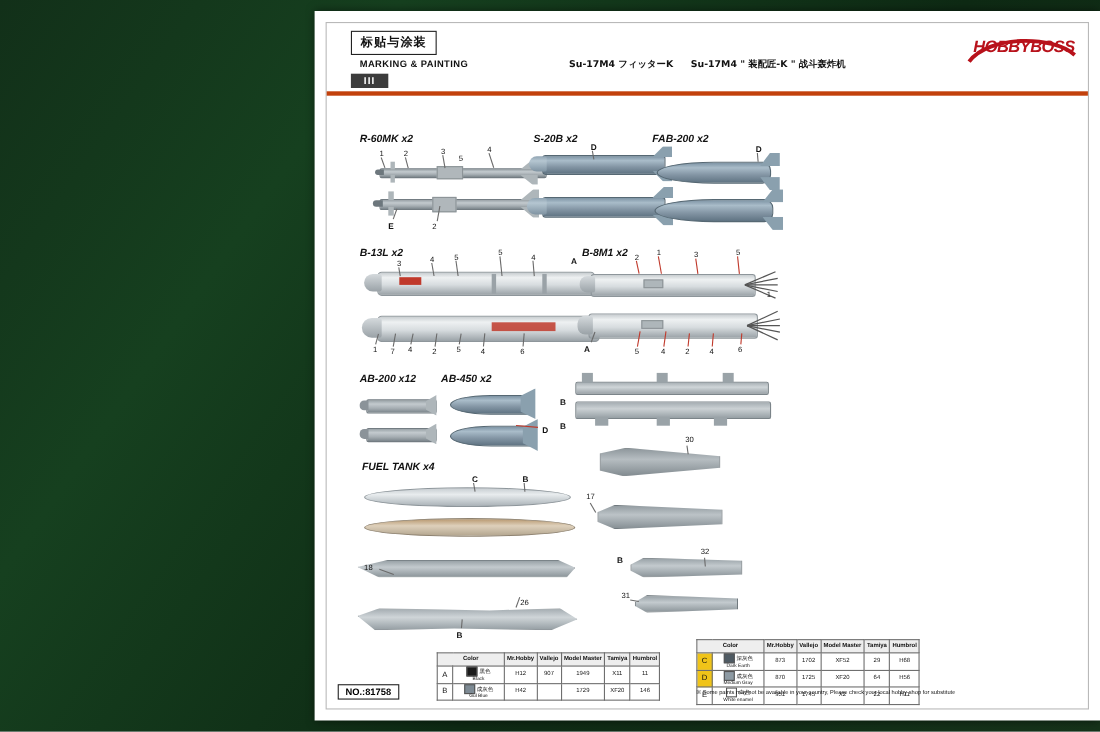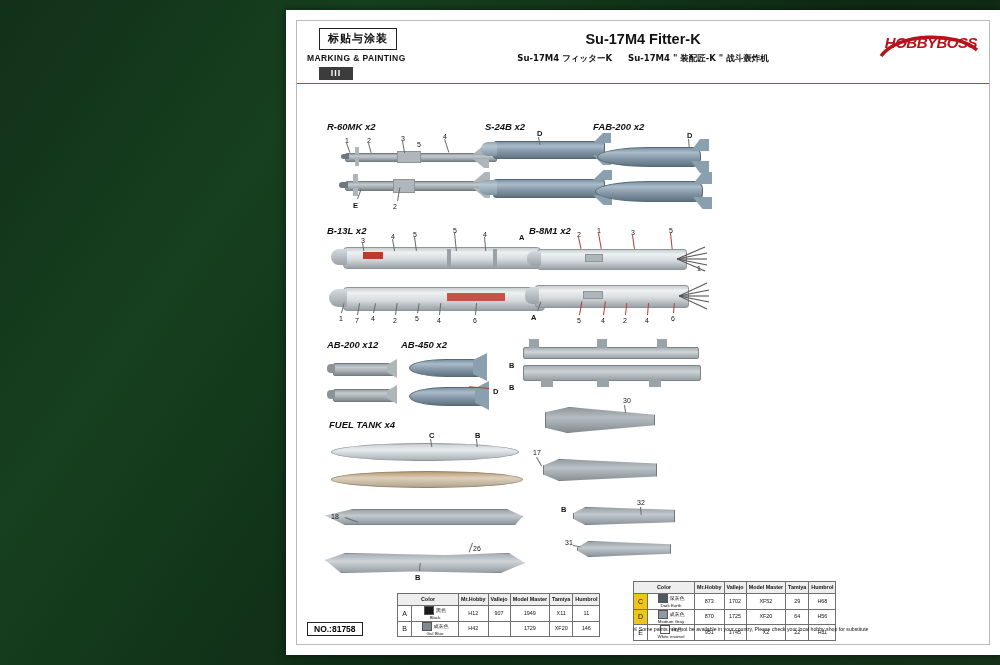--- a/index.html
+++ b/index.html
@@ -25,32 +25,32 @@
   }
   .sheet-inner{
     position:absolute;
     left:10px;top:10px;right:10px;bottom:10px;
     border:1px solid #b9b9b9;
     background:#fff;
   }
   
   .header{
     position:absolute;left:0;top:0;width:100%;height:62px;
-    border-bottom:1px solid #c2410c;
+    border-bottom:4px solid #c2410c;
   }
   .hdr-cn{
     position:absolute;left:22px;top:7px;
     border:1px solid #222;
     padding:2px 8px 3px 8px;
     font-size:11px;font-weight:bold;color:#111;
     letter-spacing:1px;
     font-family:"DejaVu Sans", sans-serif;
   }
   .hdr-mp{
-    position:absolute;left:10px;top:32px;
+    position:absolute;left:30px;top:32px;
     font-size:8.5px;font-weight:bold;color:#111;letter-spacing:.4px;
   }
   .hdr-step{
     position:absolute;left:22px;top:46px;
     width:34px;height:13px;background:#3c3c3c;color:#fff;
     font-size:9px;font-weight:bold;text-align:center;line-height:13px;
     letter-spacing:1px;
   }
   .hdr-title{
     position:absolute;left:0;top:10px;width:100%;
@@ -155,21 +155,20 @@
 
 <div class="bg-frame"></div>
 
 <div class="sheet">
   <div class="sheet-inner">
 
     <div class="header">
       <div class="hdr-cn">标贴与涂装</div>
       <div class="hdr-mp">MARKING &amp; PAINTING</div>
       <div class="hdr-step">III</div>
-      <div class="hdr-title">Su-17M4 Fitter-K</div>
       <div class="hdr-sub">
         <span>Su-17M4 フィッターK</span><span class="gap"></span><span>Su-17M4 " 装配匠-K " 战斗轰炸机</span>
       </div>
       <svg class="logo-arc" viewBox="0 0 100 30">
         <path d="M2 26 C 20 2, 78 2, 98 20" stroke="#b8121b" stroke-width="3.5" fill="none"></path>
       </svg>
       <div class="logo-text">HOBBYBOSS</div>
     </div>
 
     <div class="lbl" style="left:30px;top:100px;">R-60MK x2</div>
@@ -197,21 +196,21 @@
     <div class="num" style="left:120px;top:120px;">5</div>
     <div class="numb" style="left:56px;top:180px;">E</div>
     <div class="num" style="left:96px;top:182px;">2</div>
     <div class="lead" style="left:50px;top:122px;width:10px;transform:rotate(70deg);"></div>
     <div class="lead" style="left:72px;top:122px;width:10px;transform:rotate(75deg);"></div>
     <div class="lead" style="left:106px;top:120px;width:12px;transform:rotate(80deg);"></div>
     <div class="lead" style="left:148px;top:118px;width:14px;transform:rotate(72deg);"></div>
     <div class="lead" style="left:60px;top:178px;width:10px;transform:rotate(-70deg);"></div>
     <div class="lead" style="left:100px;top:180px;width:14px;transform:rotate(-80deg);"></div>
 
-    <div class="lbl" style="left:188px;top:100px;">S-24B x2</div>
+    <div class="lbl" style="left:188px;top:100px;">S-20B x2</div>
     <div class="part body-blue" style="left:196px;top:120px;width:110px;height:16px;border-radius:3px;"></div>
     <div class="part nose-blue" style="left:184px;top:121px;width:16px;height:14px;border-radius:8px 2px 2px 8px;"></div>
     <div class="part fin" style="left:296px;top:112px;width:18px;height:10px;clip-path:polygon(0 100%,55% 0,100% 0,100% 100%);"></div>
     <div class="part fin" style="left:296px;top:134px;width:18px;height:10px;clip-path:polygon(0 0,55% 100%,100% 100%,100% 0);"></div>
     <div class="part body-blue" style="left:196px;top:158px;width:110px;height:17px;border-radius:3px;"></div>
     <div class="part nose-blue" style="left:182px;top:159px;width:18px;height:15px;border-radius:9px 2px 2px 9px;"></div>
     <div class="part fin" style="left:296px;top:149px;width:19px;height:10px;clip-path:polygon(0 100%,55% 0,100% 0,100% 100%);"></div>
     <div class="part fin" style="left:296px;top:174px;width:19px;height:10px;clip-path:polygon(0 0,55% 100%,100% 100%,100% 0);"></div>
     <div class="numb" style="left:240px;top:108px;">D</div>
     <div class="lead" style="left:242px;top:116px;width:8px;transform:rotate(80deg);"></div>

